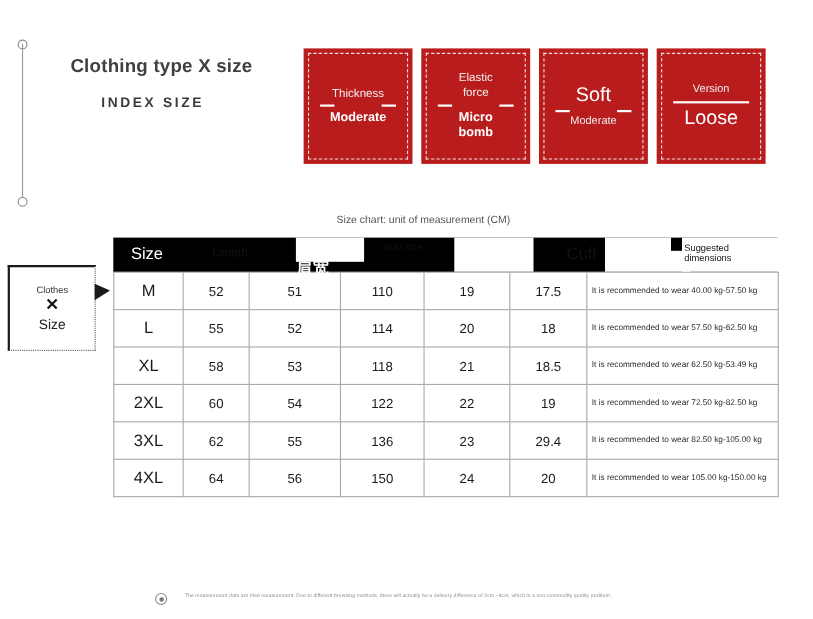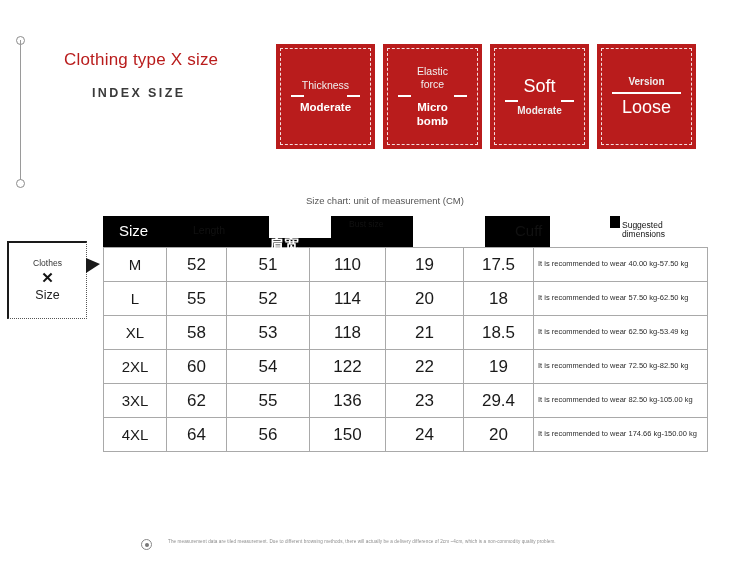--- a/index.html
+++ b/index.html
@@ -17,21 +17,21 @@
   
   .vrule{position:absolute;left:20px;top:40px;width:1px;height:146px;background:#9a9a9a;}
   .vdot{position:absolute;left:16px;width:9px;height:9px;border-radius:50%;
         border:1.5px solid #8c8c8c;background:#fff;box-sizing:border-box;}
   .vdot.top{top:36px;}
   .vdot.bot{top:179px;}
 
   
   .headline{
     position:absolute;left:64px;top:50px;
-    font-size:17px;font-weight:400;color:#b91c1c;letter-spacing:.2px;
+    font-size:17px;font-weight:700;color:#404040;letter-spacing:.2px;
     white-space:nowrap;
   }
   .subline{
     position:absolute;left:92px;top:86px;
     font-size:12.5px;font-weight:700;color:#3a3a3a;letter-spacing:2.4px;
     white-space:nowrap;
   }
 
   
   .features{position:absolute;left:276px;top:44px;width:420px;height:105px;display:flex;gap:8px;}
@@ -40,21 +40,21 @@
     display:flex;flex-direction:column;align-items:center;justify-content:center;
     color:#fff;box-sizing:border-box;
   }
   .fbox .dash{
     position:absolute;inset:4px;border:1px dashed rgba(255,255,255,.85);
     pointer-events:none;
   }
   .f-top{font-size:10.5px;line-height:1.22;text-align:center;color:#f0f0f0;z-index:2;}
   .f-bot{font-size:11.5px;font-weight:700;line-height:1.22;text-align:center;color:#fff;z-index:2;}
   .f-big{font-size:18px;font-weight:400;line-height:1.15;text-align:center;color:#fff;z-index:2;}
-  .f-sm{font-size:10px;font-weight:700;line-height:1.2;text-align:center;color:#eee;z-index:2;}
+  .f-sm{font-size:10px;font-weight:400;line-height:1.2;text-align:center;color:#eee;z-index:2;}
   .sep{position:relative;width:78%;height:9px;z-index:2;}
   .sep i{position:absolute;top:4px;height:2px;background:#fff;display:block;}
   .sep i.l{left:4px;width:13px;}
   .sep i.r{right:4px;width:13px;}
   .sep.full i.full{left:4px;right:4px;width:auto;height:2px;top:4px;}
 
   
   .caption{
     position:absolute;left:306px;top:195px;
     font-size:9.5px;color:#555;white-space:nowrap;
@@ -84,21 +84,21 @@
   .lab.big{font-size:15px;font-weight:400;}
   .lab.cn{font-size:15px;font-weight:700;}
   .lab.med{font-size:10.5px;font-weight:400;}
   .lab.sm{font-size:8.5px;font-weight:700;}
   .lab.sm2{font-size:8.5px;font-weight:400;}
 
   table.grid{border-collapse:collapse;width:604px;table-layout:fixed;}
   table.grid td{
     border:1px solid #a9a9a9;
     text-align:center;vertical-align:middle;
-    font-size:17px;color:#1a1a1a;height:29px;padding:0;
+    font-size:12px;color:#1a1a1a;height:29px;padding:0;
   }
   table.grid td.sz{font-size:15px;}
   table.grid td.note{
     font-size:7.5px;text-align:left;padding:2px 4px;line-height:1.35;color:#2b2b2b;
   }
   col.c0{width:63px;} col.c1{width:60px;} col.c2{width:83px;}
   col.c3{width:76px;} col.c4{width:78px;} col.c5{width:70px;} col.c6{width:174px;}
 
   
   .foot-ico{position:absolute;left:141px;top:539px;width:11px;height:11px;border-radius:50%;
@@ -254,21 +254,21 @@
           <td>29.4</td>
           <td class="note">It is recommended to wear 82.50 kg-105.00 kg</td>
         </tr>
         <tr>
           <td class="sz">4XL</td>
           <td>64</td>
           <td>56</td>
           <td>150</td>
           <td>24</td>
           <td>20</td>
-          <td class="note">It is recommended to wear 174.66 kg-150.00 kg</td>
+          <td class="note">It is recommended to wear 105.00 kg-150.00 kg</td>
         </tr>
       </tbody>
     </table>
   </div>
 
   <div class="foot-ico"></div>
   <div class="foot-txt">The measurement data are tiled measurement. Due to different browsing methods, there will actually be a delivery difference of 2cm ~4cm, which is a non-commodity quality problem.</div>
 
 </div>
 

